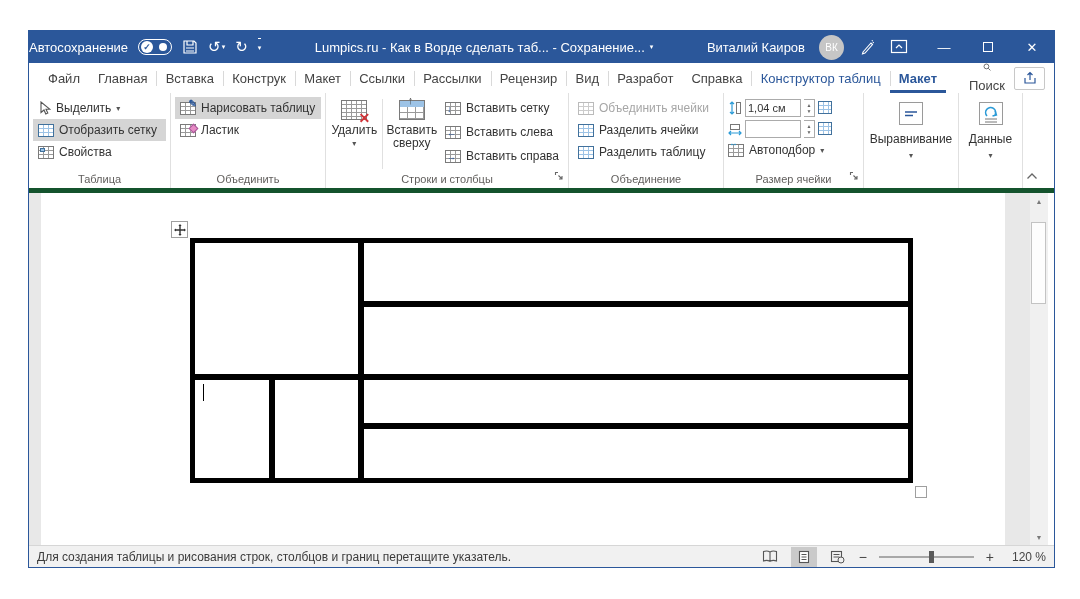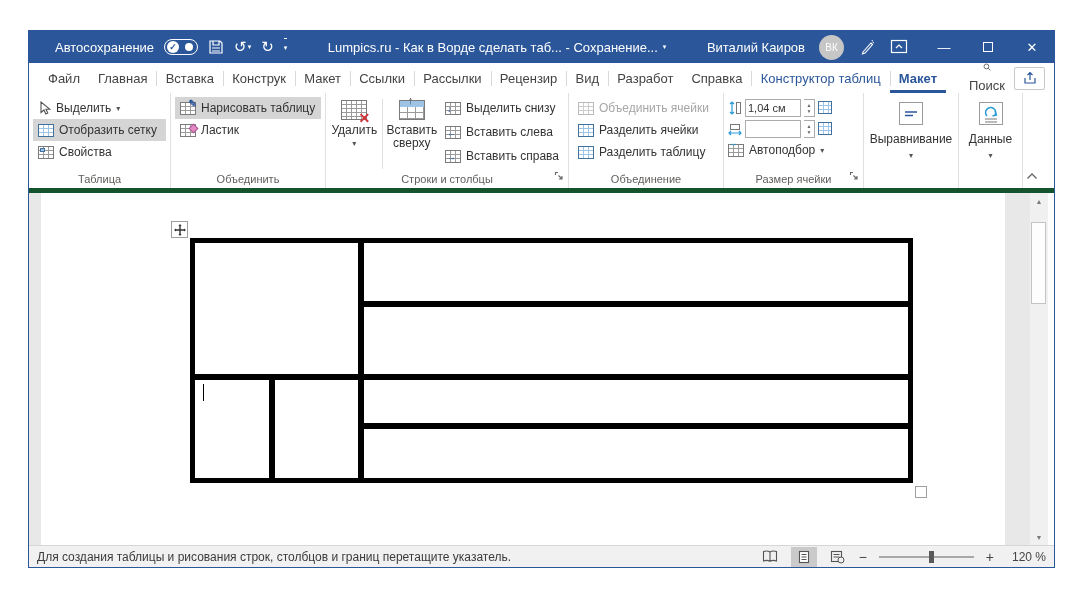--- a/index.html
+++ b/index.html
@@ -4,21 +4,21 @@
 <style>
   * { box-sizing: border-box; margin: 0; padding: 0; }
   html,body { width:1080px; height:599px; background:#fff; font-family:"Liberation Sans",sans-serif; }
 
   .window { position:absolute; left:28px; top:30px; width:1027px; height:538px;
             border:1px solid #2b579a; background:#fff; display:flex; flex-direction:column; overflow:hidden; }
 
   
   .titlebar { height:32px; background:#2b579a; color:#fff; display:flex; align-items:center;
               font-size:13px; flex-shrink:0; }
-  .tb-left { display:flex; align-items:center; gap:10px; padding-left:26px; }
+  .tb-left { display:flex; align-items:center; gap:10px; }
   .toggle { width:34px; height:16px; border:1px solid #fff; border-radius:9px; display:flex;
             align-items:center; justify-content:space-between; padding:1px 2px; }
   .toggle .knob { width:12px; height:12px; border-radius:50%; background:#fff; color:#2b579a;
                   font-size:9px; line-height:12px; text-align:center; font-weight:bold; }
   .toggle .dot { width:8px; height:8px; border-radius:50%; background:#fff; margin-right:2px; }
   .qat-btn { color:#fff; font-size:15px; line-height:16px; display:flex; align-items:center; gap:1px; cursor:default; }
   .qat-caret { font-size:7px; }
   .tb-title { flex:1; text-align:center; white-space:nowrap; overflow:hidden; display:flex;
               justify-content:center; align-items:center; gap:5px; }
   .tb-right { display:flex; align-items:center; gap:14px; padding-right:0; }
@@ -245,21 +245,21 @@
           <span class="mgrid big" style="background-image:linear-gradient(#9dc3e6 0 6px, transparent 6px), repeating-linear-gradient(to bottom, transparent 0 5px, #9a9a9a 5px 6px), repeating-linear-gradient(to right, transparent 0 7px, #9a9a9a 7px 8px);">
               <span class="ov" style="left:8px;top:-6px;color:#444;font-size:11px;">↑</span>
             </span>
           <span style="margin-top:4px;">Вставить сверху</span>
         </div>
         <div style="display:flex; flex-direction:column; justify-content:flex-start; gap:2px; padding-left:2px;">
           <div class="sbtn">
             <span class="mgrid">
                 <span class="ov" style="left:1px;top:1px;color:#2b579a;font-size:9px;">↓</span>
               </span>
-            <span>Выделить снизу</span>
+            <span>Вставить сетку</span>
           </div>
           <div class="sbtn">
             <span class="mgrid">
                 <span class="ov" style="left:1px;top:1px;color:#2b579a;font-size:9px;">←</span>
               </span>
             <span>Вставить слева</span>
           </div>
           <div class="sbtn">
             <span class="mgrid">
                 <span class="ov" style="left:1px;top:1px;color:#2b579a;font-size:9px;">→</span>

